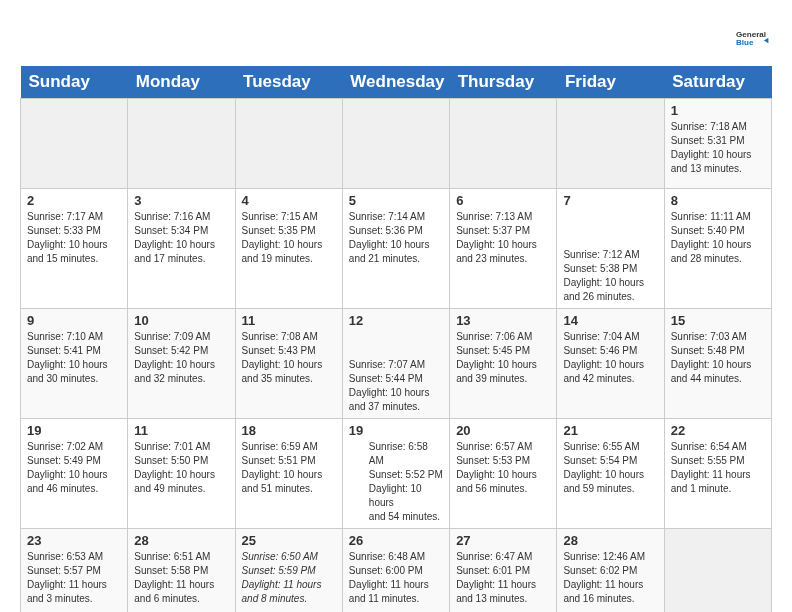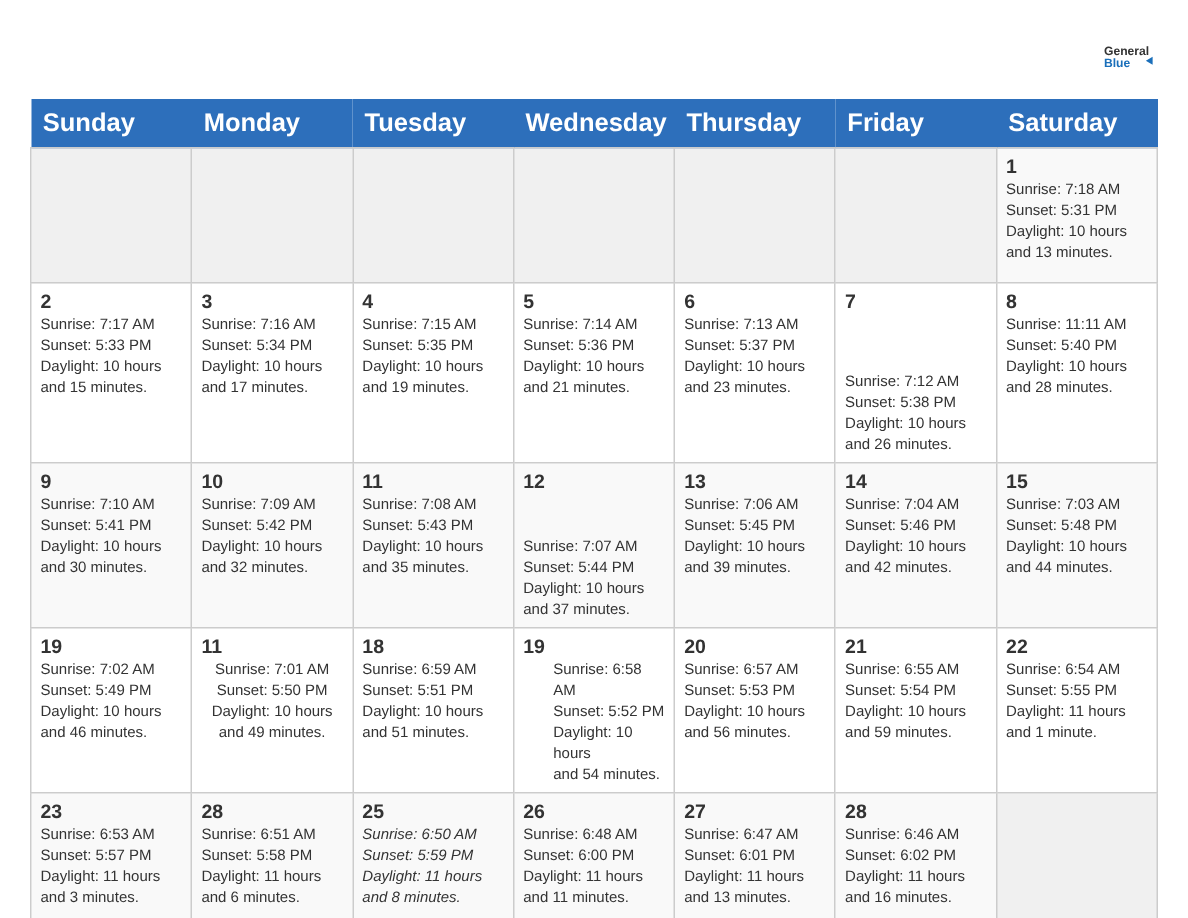--- a/index.html
+++ b/index.html
@@ -228,21 +228,21 @@
       <tr>
         <td>
           <div class="day-number">19</div>
           <div class="day-info" style="white-space: pre-line;">Sunrise: 7:02 AM
 Sunset: 5:49 PM
 Daylight: 10 hours
 and 46 minutes.</div>
         </td>
         <td>
           <div class="day-number">11</div>
-          <div class="day-info" style="white-space: pre-line; text-align: center;">Sunrise: 7:01 AM
+          <div class="day-info" style="white-space: pre-line;">Sunrise: 7:01 AM
 Sunset: 5:50 PM
 Daylight: 10 hours
 and 49 minutes.</div>
         </td>
         <td>
           <div class="day-number">18</div>
           <div class="day-info" style="white-space: pre-line;">Sunrise: 6:59 AM
 Sunset: 5:51 PM
 Daylight: 10 hours
 and 51 minutes.</div>
@@ -307,21 +307,21 @@
         </td>
         <td>
           <div class="day-number">27</div>
           <div class="day-info" style="white-space: pre-line;">Sunrise: 6:47 AM
 Sunset: 6:01 PM
 Daylight: 11 hours
 and 13 minutes.</div>
         </td>
         <td>
           <div class="day-number">28</div>
-          <div class="day-info" style="white-space: pre-line;">Sunrise: 6:46 AM
+          <div class="day-info" style="white-space: pre-line;">Sunrise: 12:46 AM
 Sunset: 6:02 PM
 Daylight: 11 hours
 and 16 minutes.</div>
         </td>
         <td class="empty-cell"></td>
       </tr>
     </tbody>
 </table>
 
 </body></html>

